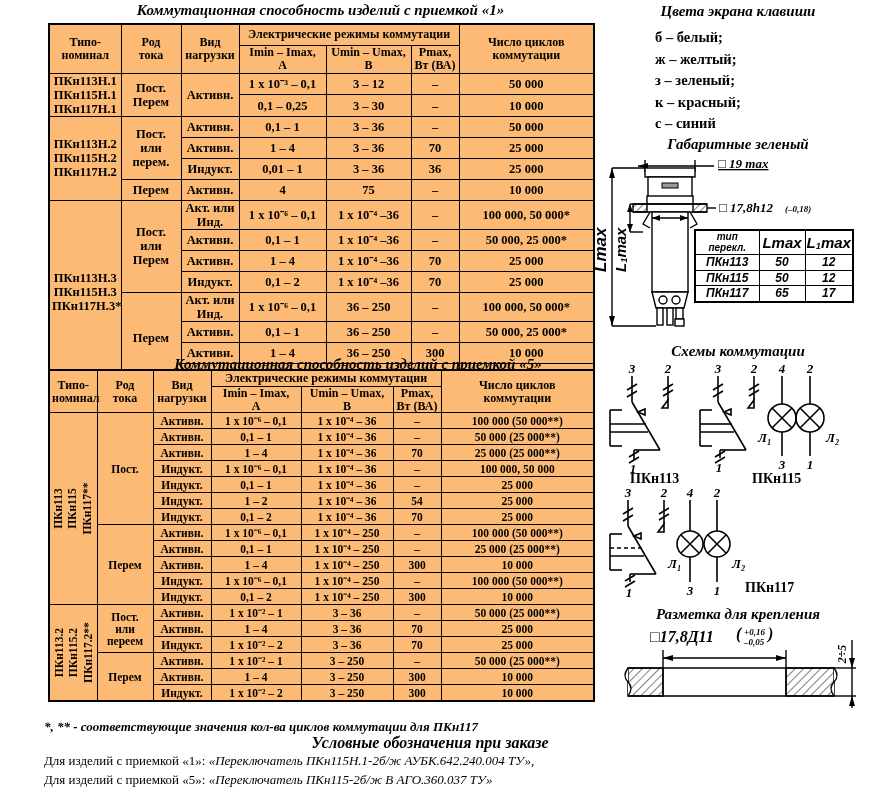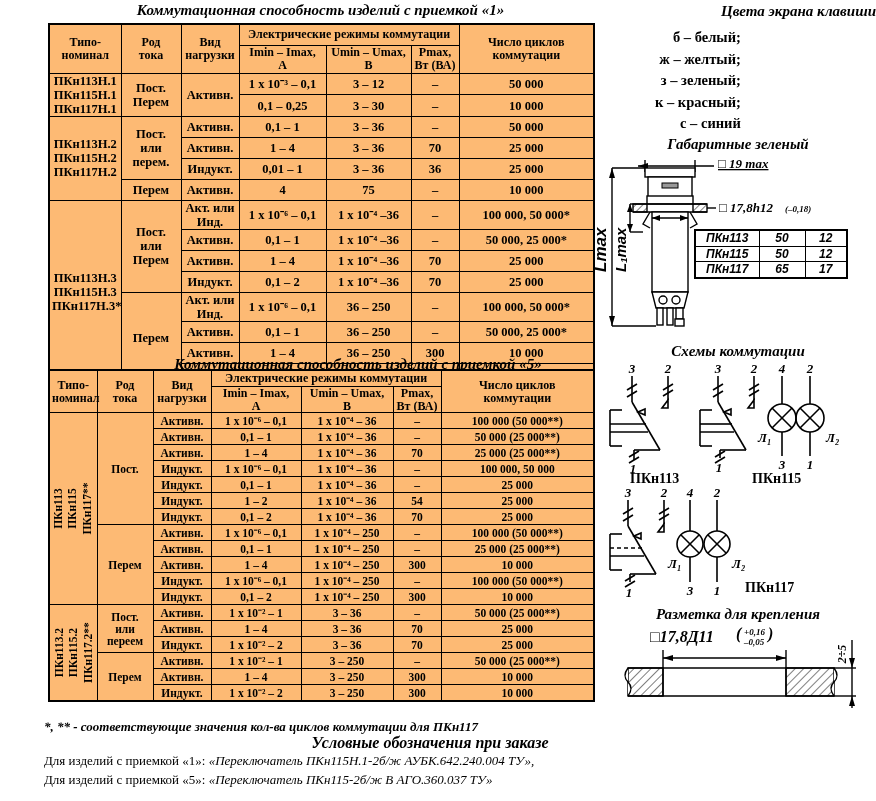--- a/index.html
+++ b/index.html
@@ -16,21 +16,21 @@
   td.h{font-size:12px !important;}
   .vwrap{display:flex;align-items:center;justify-content:center;}
   .vtext{transform:rotate(-90deg);white-space:pre;font-weight:bold;font-size:11.5px;line-height:1.25;text-align:center;}
   
   table.dims{border-collapse:collapse;table-layout:fixed;border:2px solid #000;background:#fff;
        font-family:"Liberation Sans",sans-serif;}
   table.dims td{border:1.5px solid #000;text-align:center;vertical-align:middle;
        font-weight:bold;font-style:italic;font-size:12px;white-space:pre-line;line-height:1.05;}
   table.dims td.hd1{font-size:10px;}
   table.dims td.hd2{font-size:15px;}
-  .colors-item{font-weight:bold;font-size:14.5px;line-height:21.5px;white-space:nowrap;text-align:right;}
+  .colors-item{font-weight:bold;font-size:14.5px;line-height:21.5px;white-space:nowrap;}
   .cap{font-weight:bold;font-size:14px;white-space:nowrap;}
   .foot{font-weight:bold;font-style:italic;font-size:13px;white-space:nowrap;}
   .ord{font-weight:normal;font-size:13px;white-space:nowrap;}
   .ord .it{font-style:italic;}
   svg{position:absolute;overflow:visible;}
   svg text{font-family:"Liberation Serif",serif;font-weight:bold;fill:#000;}
   .sv-it{font-style:italic;}
   .sans-it{font-family:"Liberation Sans",sans-serif;font-style:italic;font-weight:bold;}
 </style>
 </head>
@@ -368,21 +368,21 @@
 
 <div class="abs ord" style="left:44px;top:753px;">
   <span>Для изделий с приемкой «1»:</span>
   <span class="it">«Переключатель ПКн115Н.1-2б/ж  АУБК.642.240.004 ТУ»,</span>
 </div>
 <div class="abs ord" style="left:44px;top:772px;">
   <span>Для изделий с приемкой «5»:</span>
   <span class="it">«Переключатель ПКн115-2б/ж В АГО.360.037 ТУ»</span>
 </div>
 
-<div class="abs ttl" style="left:600px;top:3px;width:276px;text-align:right;">Цвета экрана клавиши</div>
+<div class="abs ttl" style="left:600px;top:3px;width:276px;">Цвета экрана клавиши</div>
 <div class="abs" style="left:655px;top:27px;">
   <div class="colors-item">б – белый;</div>
   <div class="colors-item">ж – желтый;</div>
   <div class="colors-item">з – зеленый;</div>
   <div class="colors-item">к – красный;</div>
   <div class="colors-item">с – синий</div>
 </div>
 
 <div class="abs ttl" style="left:600px;top:136px;width:276px;">Габаритные зеленый</div>
 
@@ -445,20 +445,26 @@
   <text x="30" y="120" font-size="15" class="sans-it" transform="rotate(-90 30 120)">L₁max</text>
 </svg>
 
 <table id="dimsTable" class="dims abs" style="left:694px;top:229px;z-index:2;">
   <colgroup>
       <col style="width:64px">
       <col style="width:46px">
       <col style="width:42px">
     </colgroup>
   <tbody>
+      <tr>
+        <td class="hd1">тип
+перекл.</td>
+        <td class="hd2">Lmax</td>
+        <td class="hd2">L₁max</td>
+      </tr>
       <tr>
         <td>ПКн113</td>
         <td>50</td>
         <td>12</td>
       </tr>
       <tr>
         <td>ПКн115</td>
         <td>50</td>
         <td>12</td>
       </tr>

